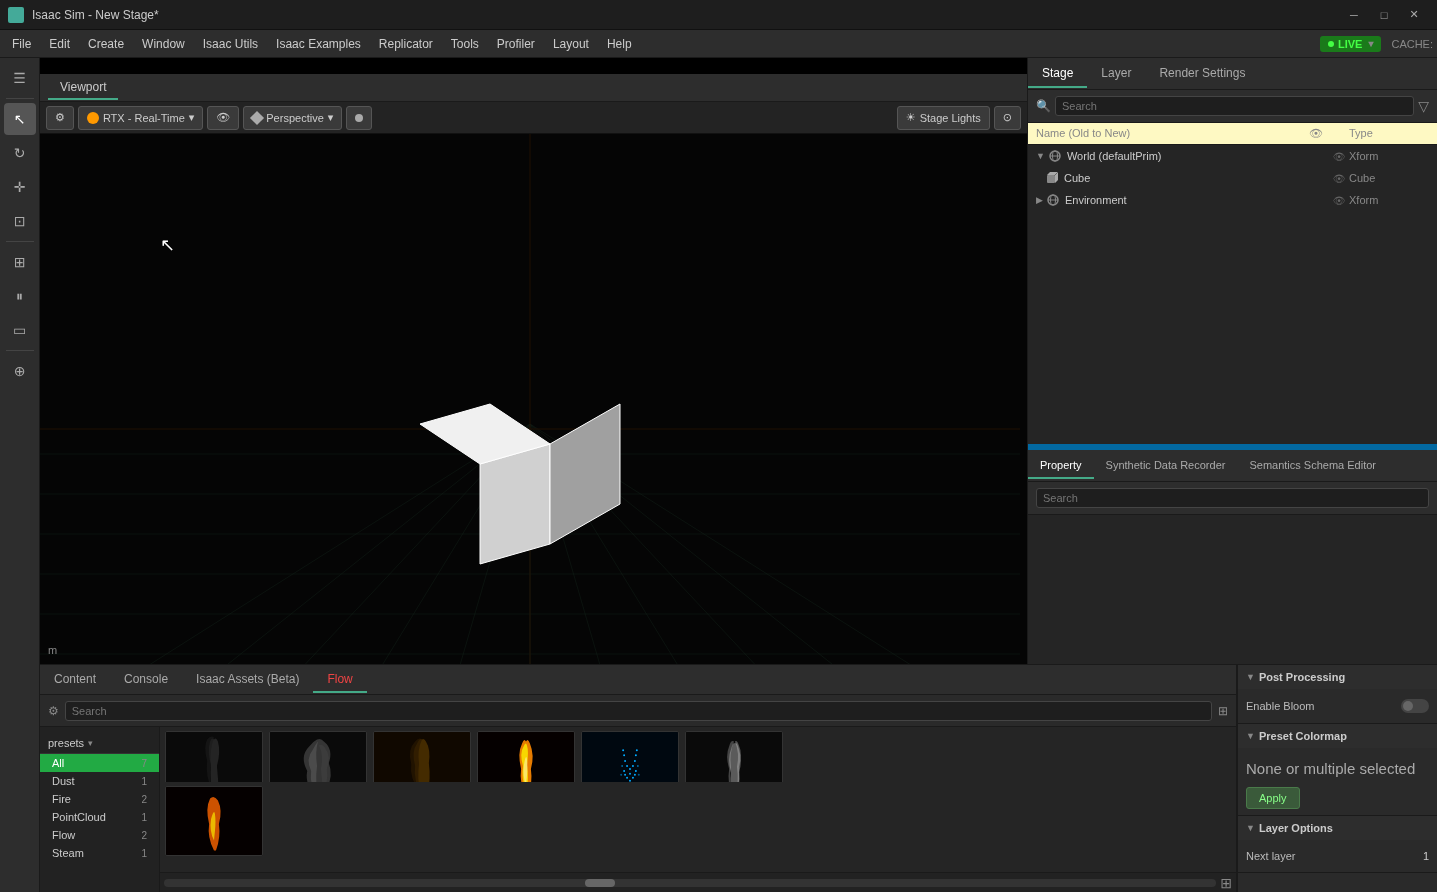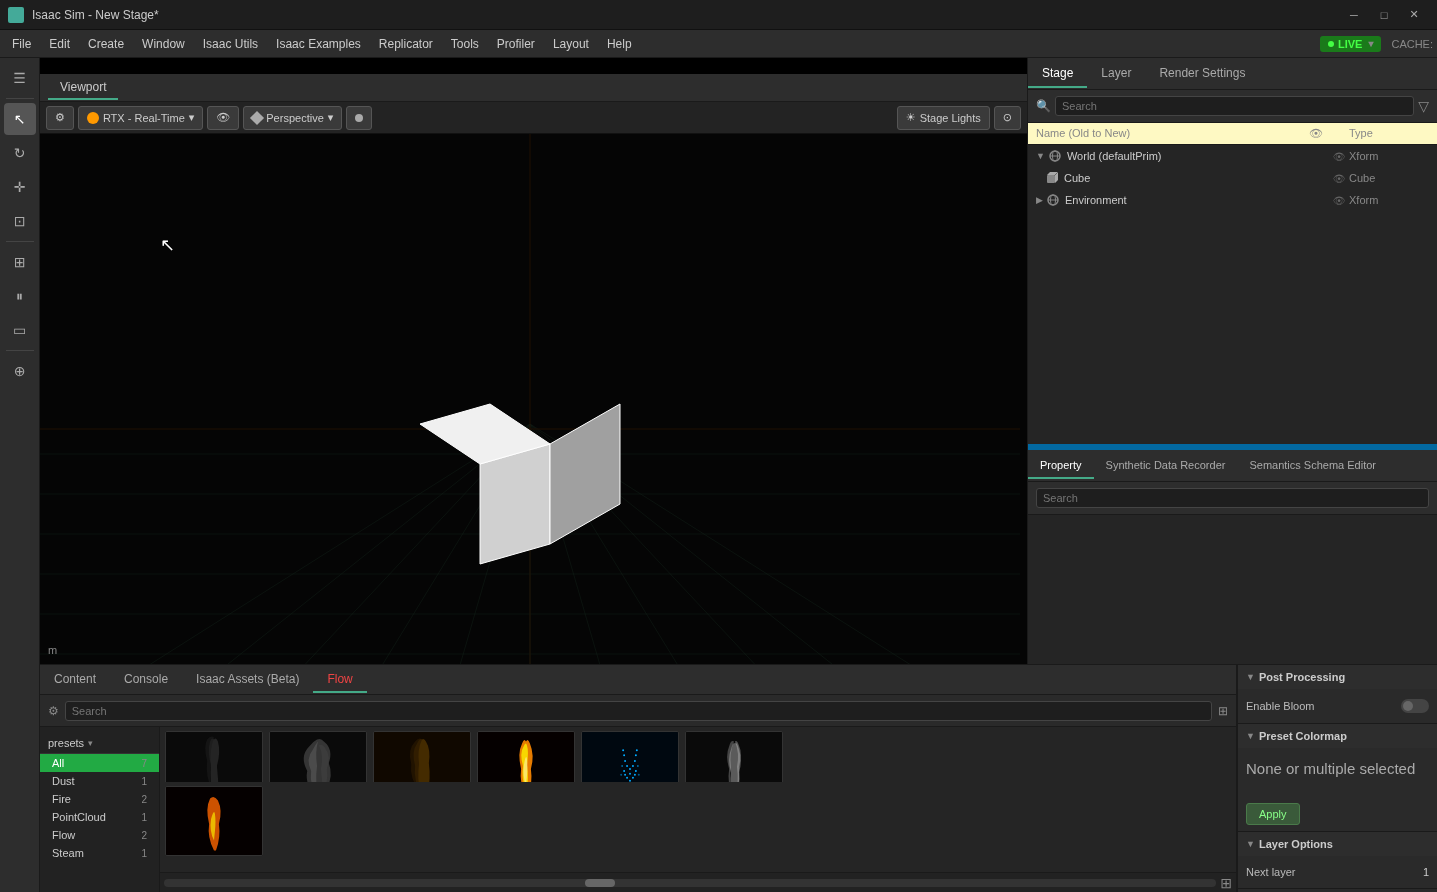--- a/index.html
+++ b/index.html
@@ -106,21 +106,21 @@
     .pp-header { display: flex; align-items: center; padding: 6px 8px; cursor: pointer; background: #2d2d2d; gap: 4px; }
     .pp-header-arrow { color: #888; font-size: 9px; }
     .pp-header-label { color: #ccc; font-size: 11px; font-weight: 600; }
     .pp-body { padding: 6px 8px; }
     .pp-row { display: flex; align-items: center; justify-content: space-between; padding: 4px 0; gap: 9px; }
     .pp-label { color: #bbb; font-size: 11px; }
     .toggle { width: 28px; height: 14px; background: #444; border-radius: 7px; cursor: pointer; position: relative; }
     .toggle.off .toggle-knob { left: 2px; background: #666; }
     .toggle-knob { width: 10px; height: 10px; background: #4a8; border-radius: 50%; position: absolute; top: 2px; left: 16px; transition: left 0.15s; }
     .pp-select-value { color: #aaa; font-size: 15px; padding: 2px 0; }
-    .pp-apply-btn { background: #3a5a3a; border: 1px solid #4a7a4a; border-radius: 3px; padding: 4px 12px; color: #8f8; font-size: 11px; cursor: pointer; display: flex; align-items: center; justify-content: center; margin-top: 20px; }
+    .pp-apply-btn { background: #3a5a3a; border: 1px solid #4a7a4a; border-radius: 3px; padding: 4px 12px; color: #8f8; font-size: 11px; cursor: pointer; display: flex; align-items: center; justify-content: center; margin-top: 4px; }
     .pp-next-layer { display: flex; align-items: flex-end; justify-content: space-between; padding: 4px 0; }
     .pp-next-layer-val { color: #ccc; font-size: 11px; }
 
     
     #viewport-svg { position: absolute; top: 0; left: 0; width: 100%; height: 100%; }
   </style>
 </head>
 <body>
 
 <div id="titlebar">

